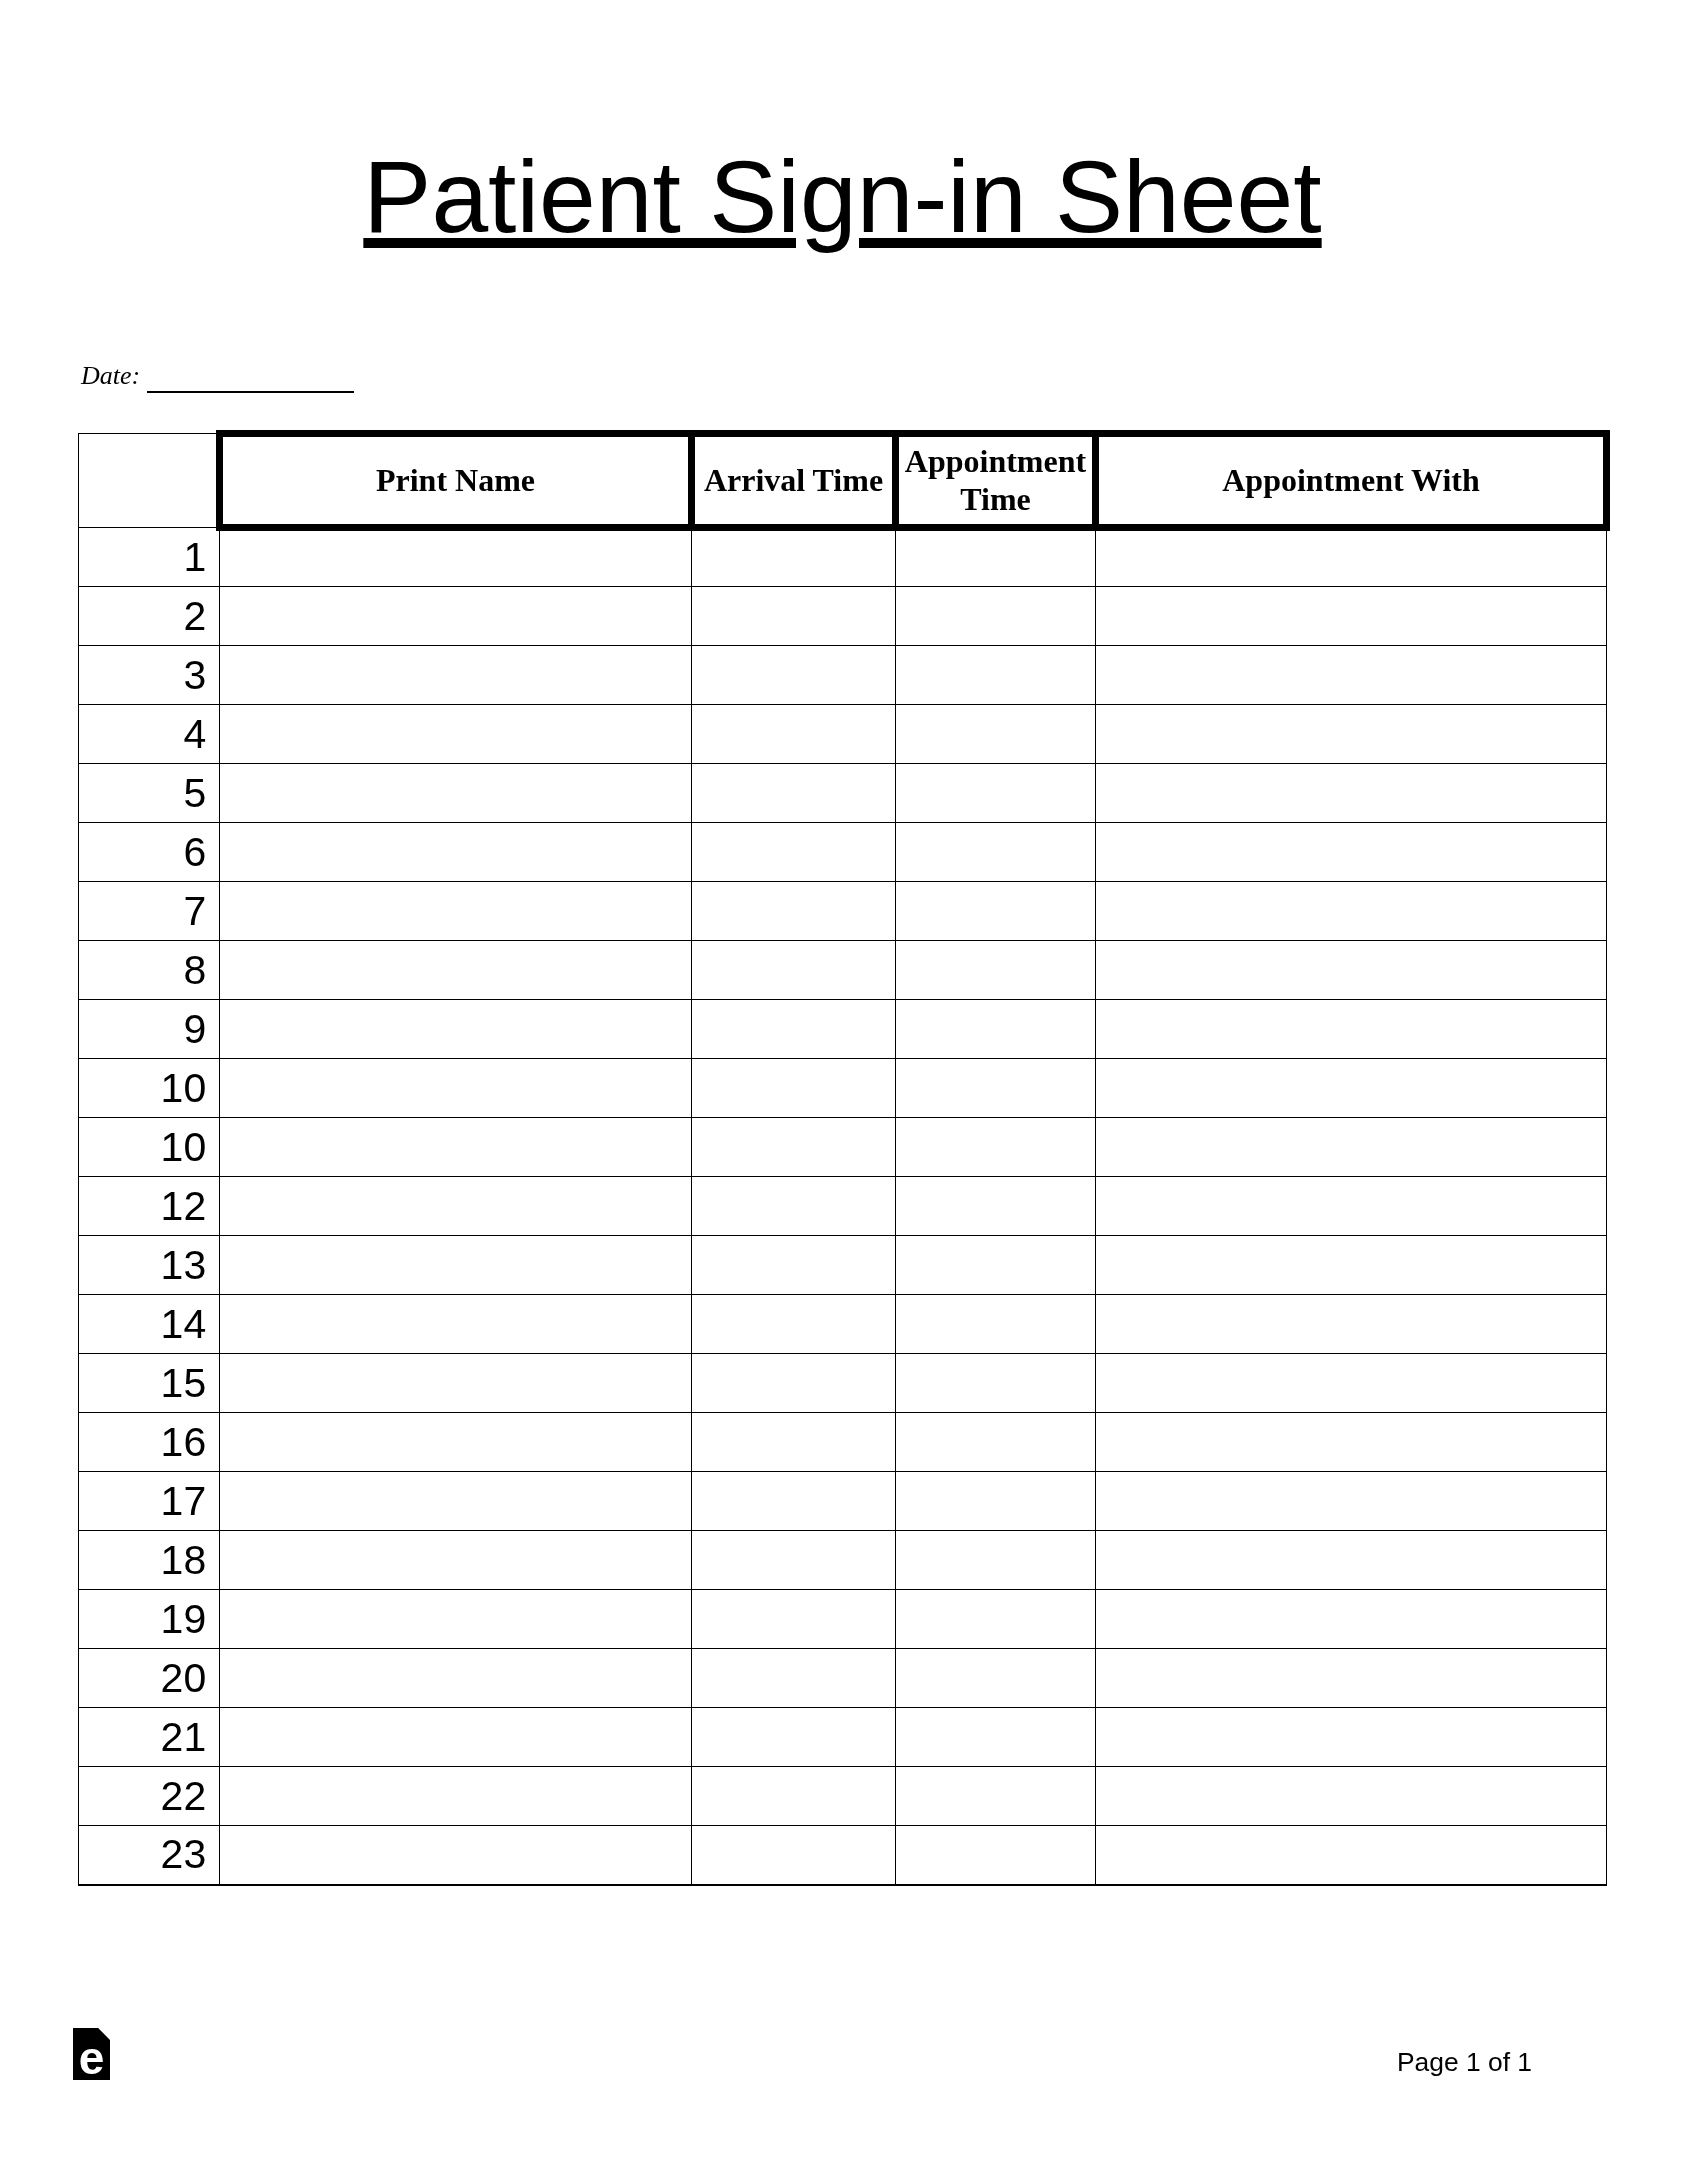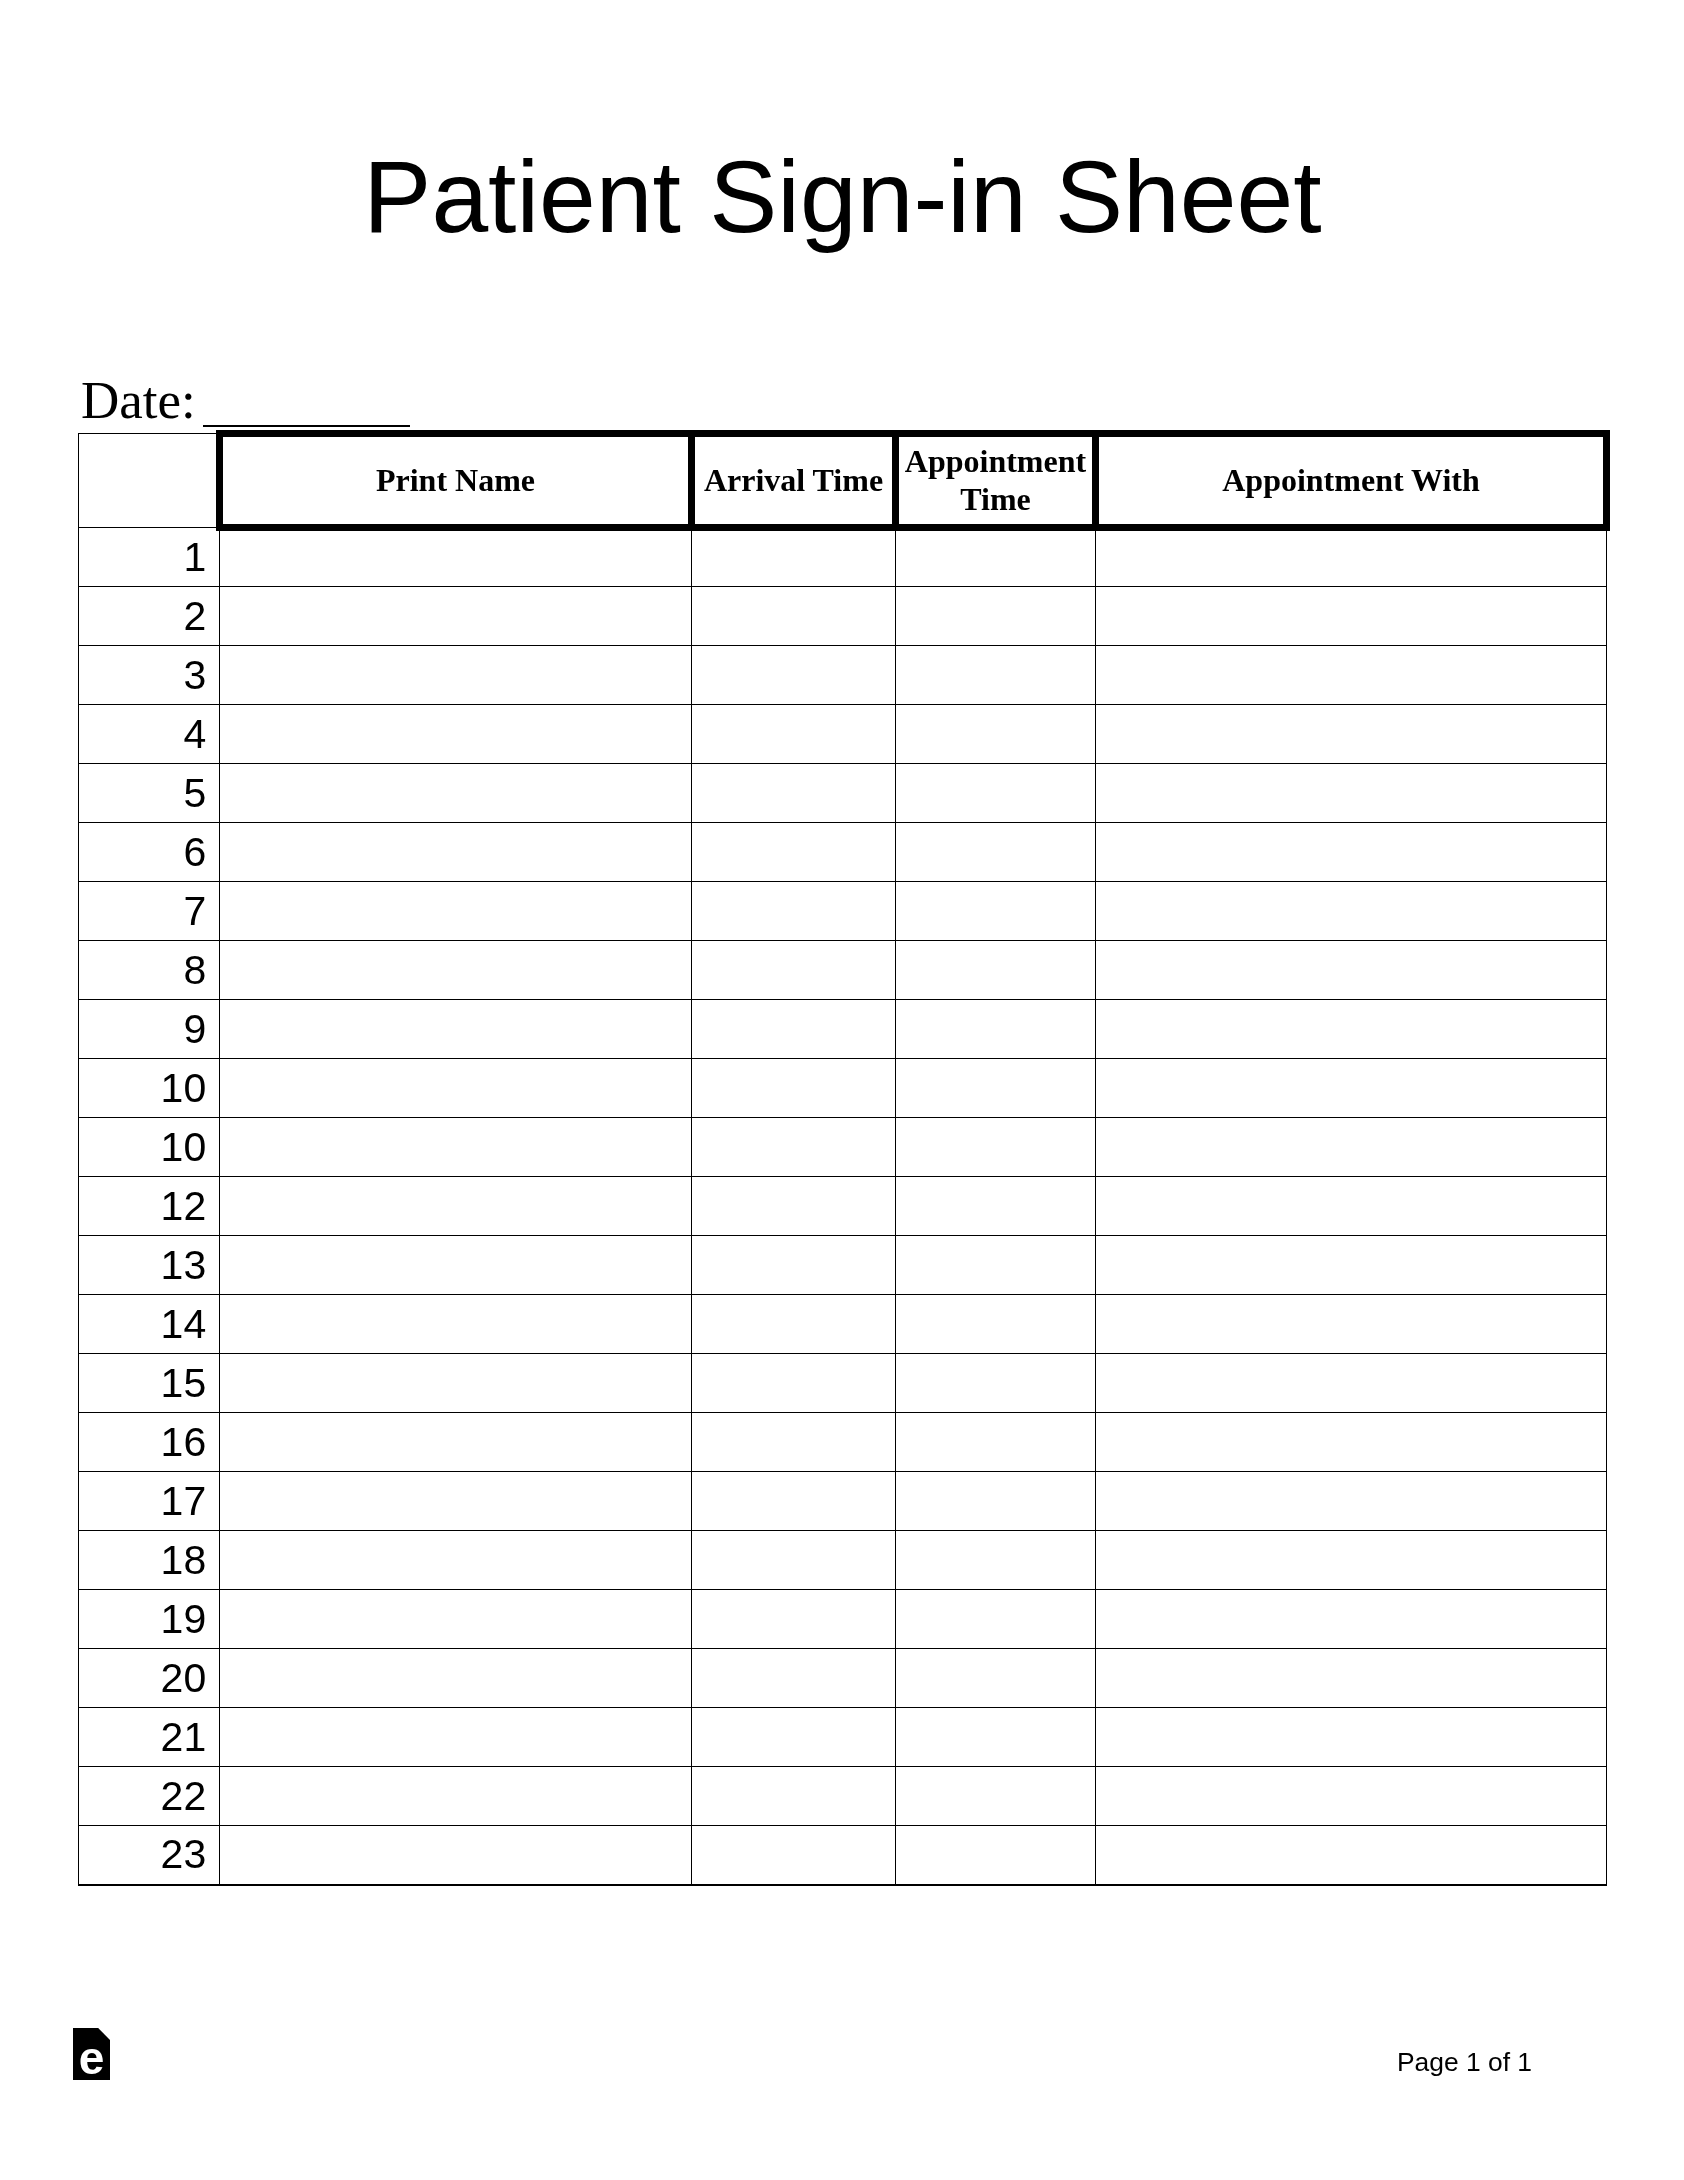--- a/index.html
+++ b/index.html
@@ -19,30 +19,32 @@
     position: absolute;
     top: 146px;
     left: 0;
     width: 100%;
     text-align: center;
     font-family: "Liberation Sans", sans-serif;
     font-size: 102px;
     font-weight: 400;
     line-height: 102px;
     white-space: nowrap;
+    text-decoration: underline;
   }
 
   
   .date-line {
     position: absolute;
-    top: 380px;
+    top: 355px;
     left: 81px;
     font-family: "Liberation Serif", serif;
-    font-size: 53px;
+    font-size: 26px;
     line-height: 41px;
+    font-style: italic;
   }
   .date-underline {
     display: inline-block;
     width: 207px;
     height: 10.2px;
     border-bottom: 2.6px solid #000;
     vertical-align: -8.5px;
     margin-left: 6.8px;
   }
 

